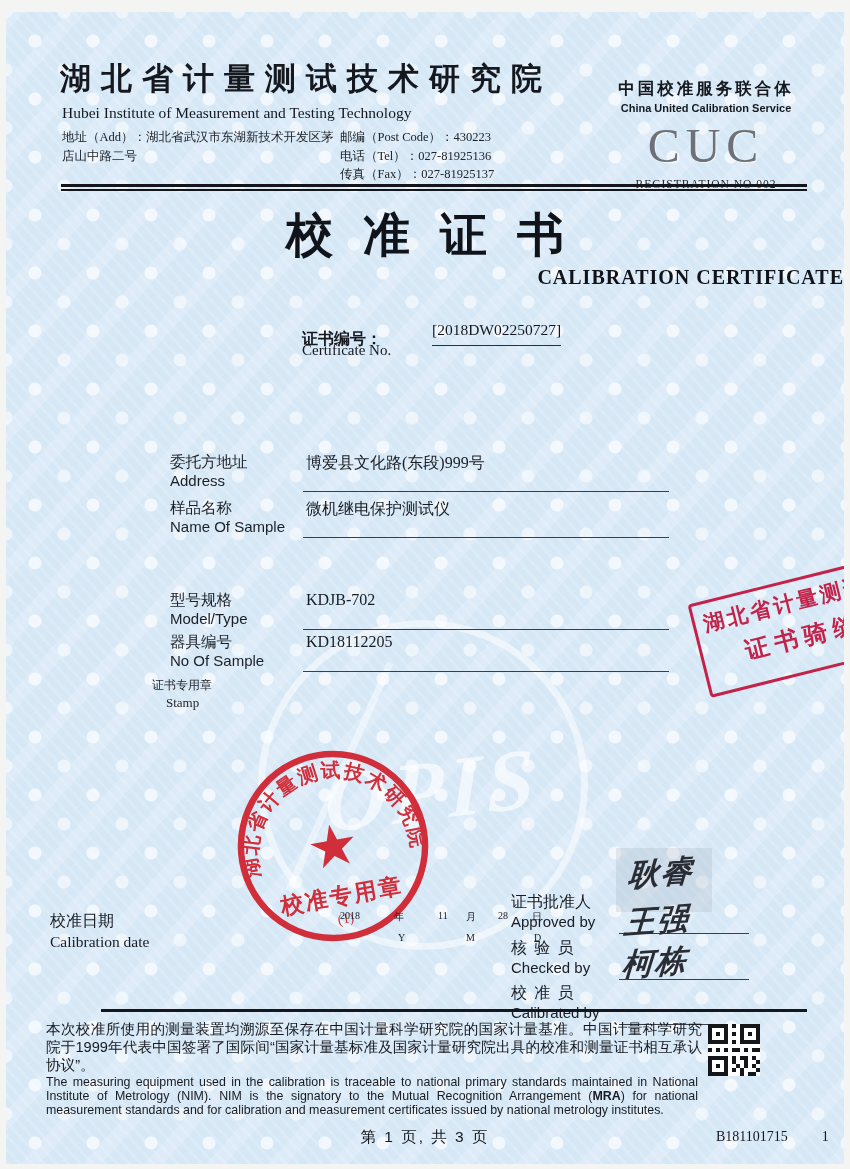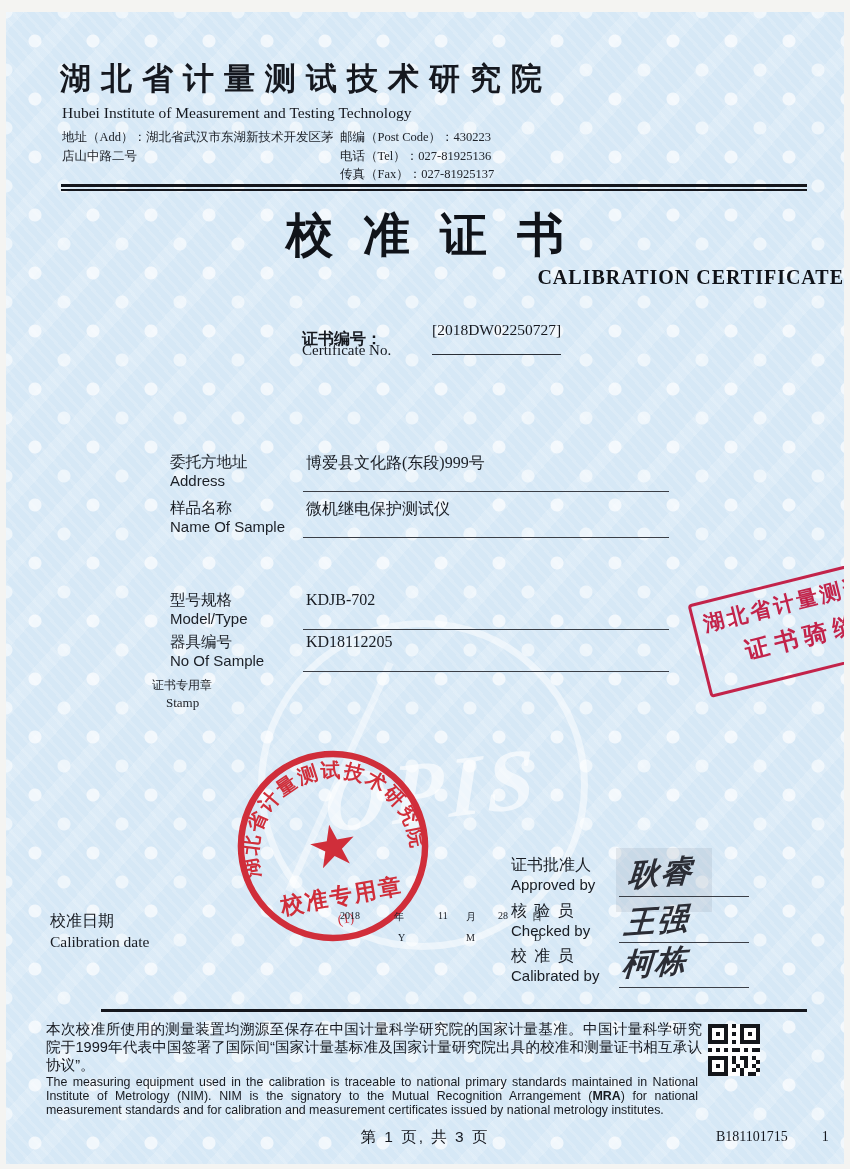--- a/index.html
+++ b/index.html
@@ -41,21 +41,21 @@
 
   
   .title-cn { left:0; top:192px; width:838px; text-align:center; font-size:47px; font-weight:bold;
               letter-spacing:30px; text-indent:30px; color:#101319; font-family:"Liberation Serif", serif; }
   .title-en { left:0; top:254px; width:838px; text-align:right; font-size:20px; font-weight:bold;
               letter-spacing:1px; color:#101319; font-family:"Liberation Serif", serif; }
 
   
   .certno-label { left:296px; top:308px; font-size:16px; font-weight:600; color:#15181f;margin-top:9px; }
   .certno-value { left:426px; top:309px; font-size:15.5px; font-family:"Liberation Serif", serif; color:#15181f;
-                  border-bottom:1.5px solid #2a2e36; padding-bottom:15px; }
+                  border-bottom:1.5px solid #2a2e36; padding-bottom:6px; }
   .certno-en { left:296px; top:330px; font-size:15px; font-family:"Liberation Serif", serif; color:#15181f; }
 
   
   .field-row { position:absolute; left:0; width:838px; height:46px; }
   .field-row .lab-cn { position:absolute; left:164px; top:0; font-size:15.5px; font-weight:500; color:#1b1f26; }
   .field-row .lab-en { position:absolute; left:164px; top:20px; font-size:15px; color:#1b1f26; }
   .field-row .val { position:absolute; left:300px; top:1px; font-size:16px; font-family:"Liberation Serif", serif; color:#181c23; }
   .field-row .uline { position:absolute; left:297px; top:39px; width:366px; border-bottom:1.5px solid #3a3e46; }
   .ls-wide { letter-spacing:0.45em; }
 
@@ -79,21 +79,21 @@
   .edge-stamp .l1 { font-size:21px; font-weight:bold; letter-spacing:3px; }
   .edge-stamp .l2 { font-size:24px; font-weight:bold; letter-spacing:6px; margin-top:6px; margin-left:34px; }
 
   
   .caldate-cn { left:44px; top:899px; font-size:16px; font-weight:500; color:#181c23; }
   .caldate-en { left:44px; top:921px; font-size:15.5px; font-family:"Liberation Serif", serif; color:#181c23; }
   .date-vals span { position:absolute; font-size:10px; color:#181c23; }
   .dv-serif { font-family:"Liberation Serif", serif; }
 
   
-  .appr-row { position:absolute; left:505px; width:300px; height:46px; }
+  .appr-row { position:absolute; left:505px; width:300px; height:46px;margin-top:37px; }
   .appr-row .a-cn { position:absolute; left:0; top:0; font-size:16px; font-weight:500; color:#181c23; }
   .appr-row .a-en { position:absolute; left:0; top:21px; font-size:15px; color:#181c23; }
   .appr-row .a-line { position:absolute; left:108px; top:41px; width:130px; border-bottom:1.3px solid #3a3e46; }
   .sig { position:absolute; font-size:31px; font-weight:bold; font-style:italic; color:#2b2d35;
          transform:rotate(-4deg) skewX(-8deg); letter-spacing:2px; white-space:nowrap; }
   .sig-shade { left:610px; top:836px; width:96px; height:64px; background:rgba(120,130,140,.14); }
 
   
   .foot-rule { left:95px; top:997px; width:706px; height:3px; background:#15171d; }
   .foot-cn { left:40px; top:1008px; width:656px; font-size:14.6px; line-height:18px; color:#15181f; text-align:justify; }
@@ -120,20 +120,26 @@
       <div>地址（Add）：湖北省武汉市东湖新技术开发区茅</div>
       <div>店山中路二号</div>
     </div>
     <div class="col2">
       <div>邮编（Post Code）：430223</div>
       <div>电话（Tel）：027-81925136</div>
       <div>传真（Fax）：027-81925137</div>
     </div>
   </div>
 
+  <div class="abs cuc">
+    <div class="org-cn cjk">中国校准服务联合体</div>
+    <div class="org-en">China United Calibration Service</div>
+    <div class="acronym">CUC</div>
+    <div class="reg">REGISTRATION NO 002</div>
+  </div>
 
   <div class="abs dbl-rule"></div>
 
   <div class="abs title-cn">校准证书</div>
   <div class="abs title-en">CALIBRATION CERTIFICATE</div>
 
   <div class="abs certno-label cjk">证书编号：</div>
   <div class="abs certno-value">[2018DW02250727]</div>
   <div class="abs certno-en">Certificate No.</div>
 

